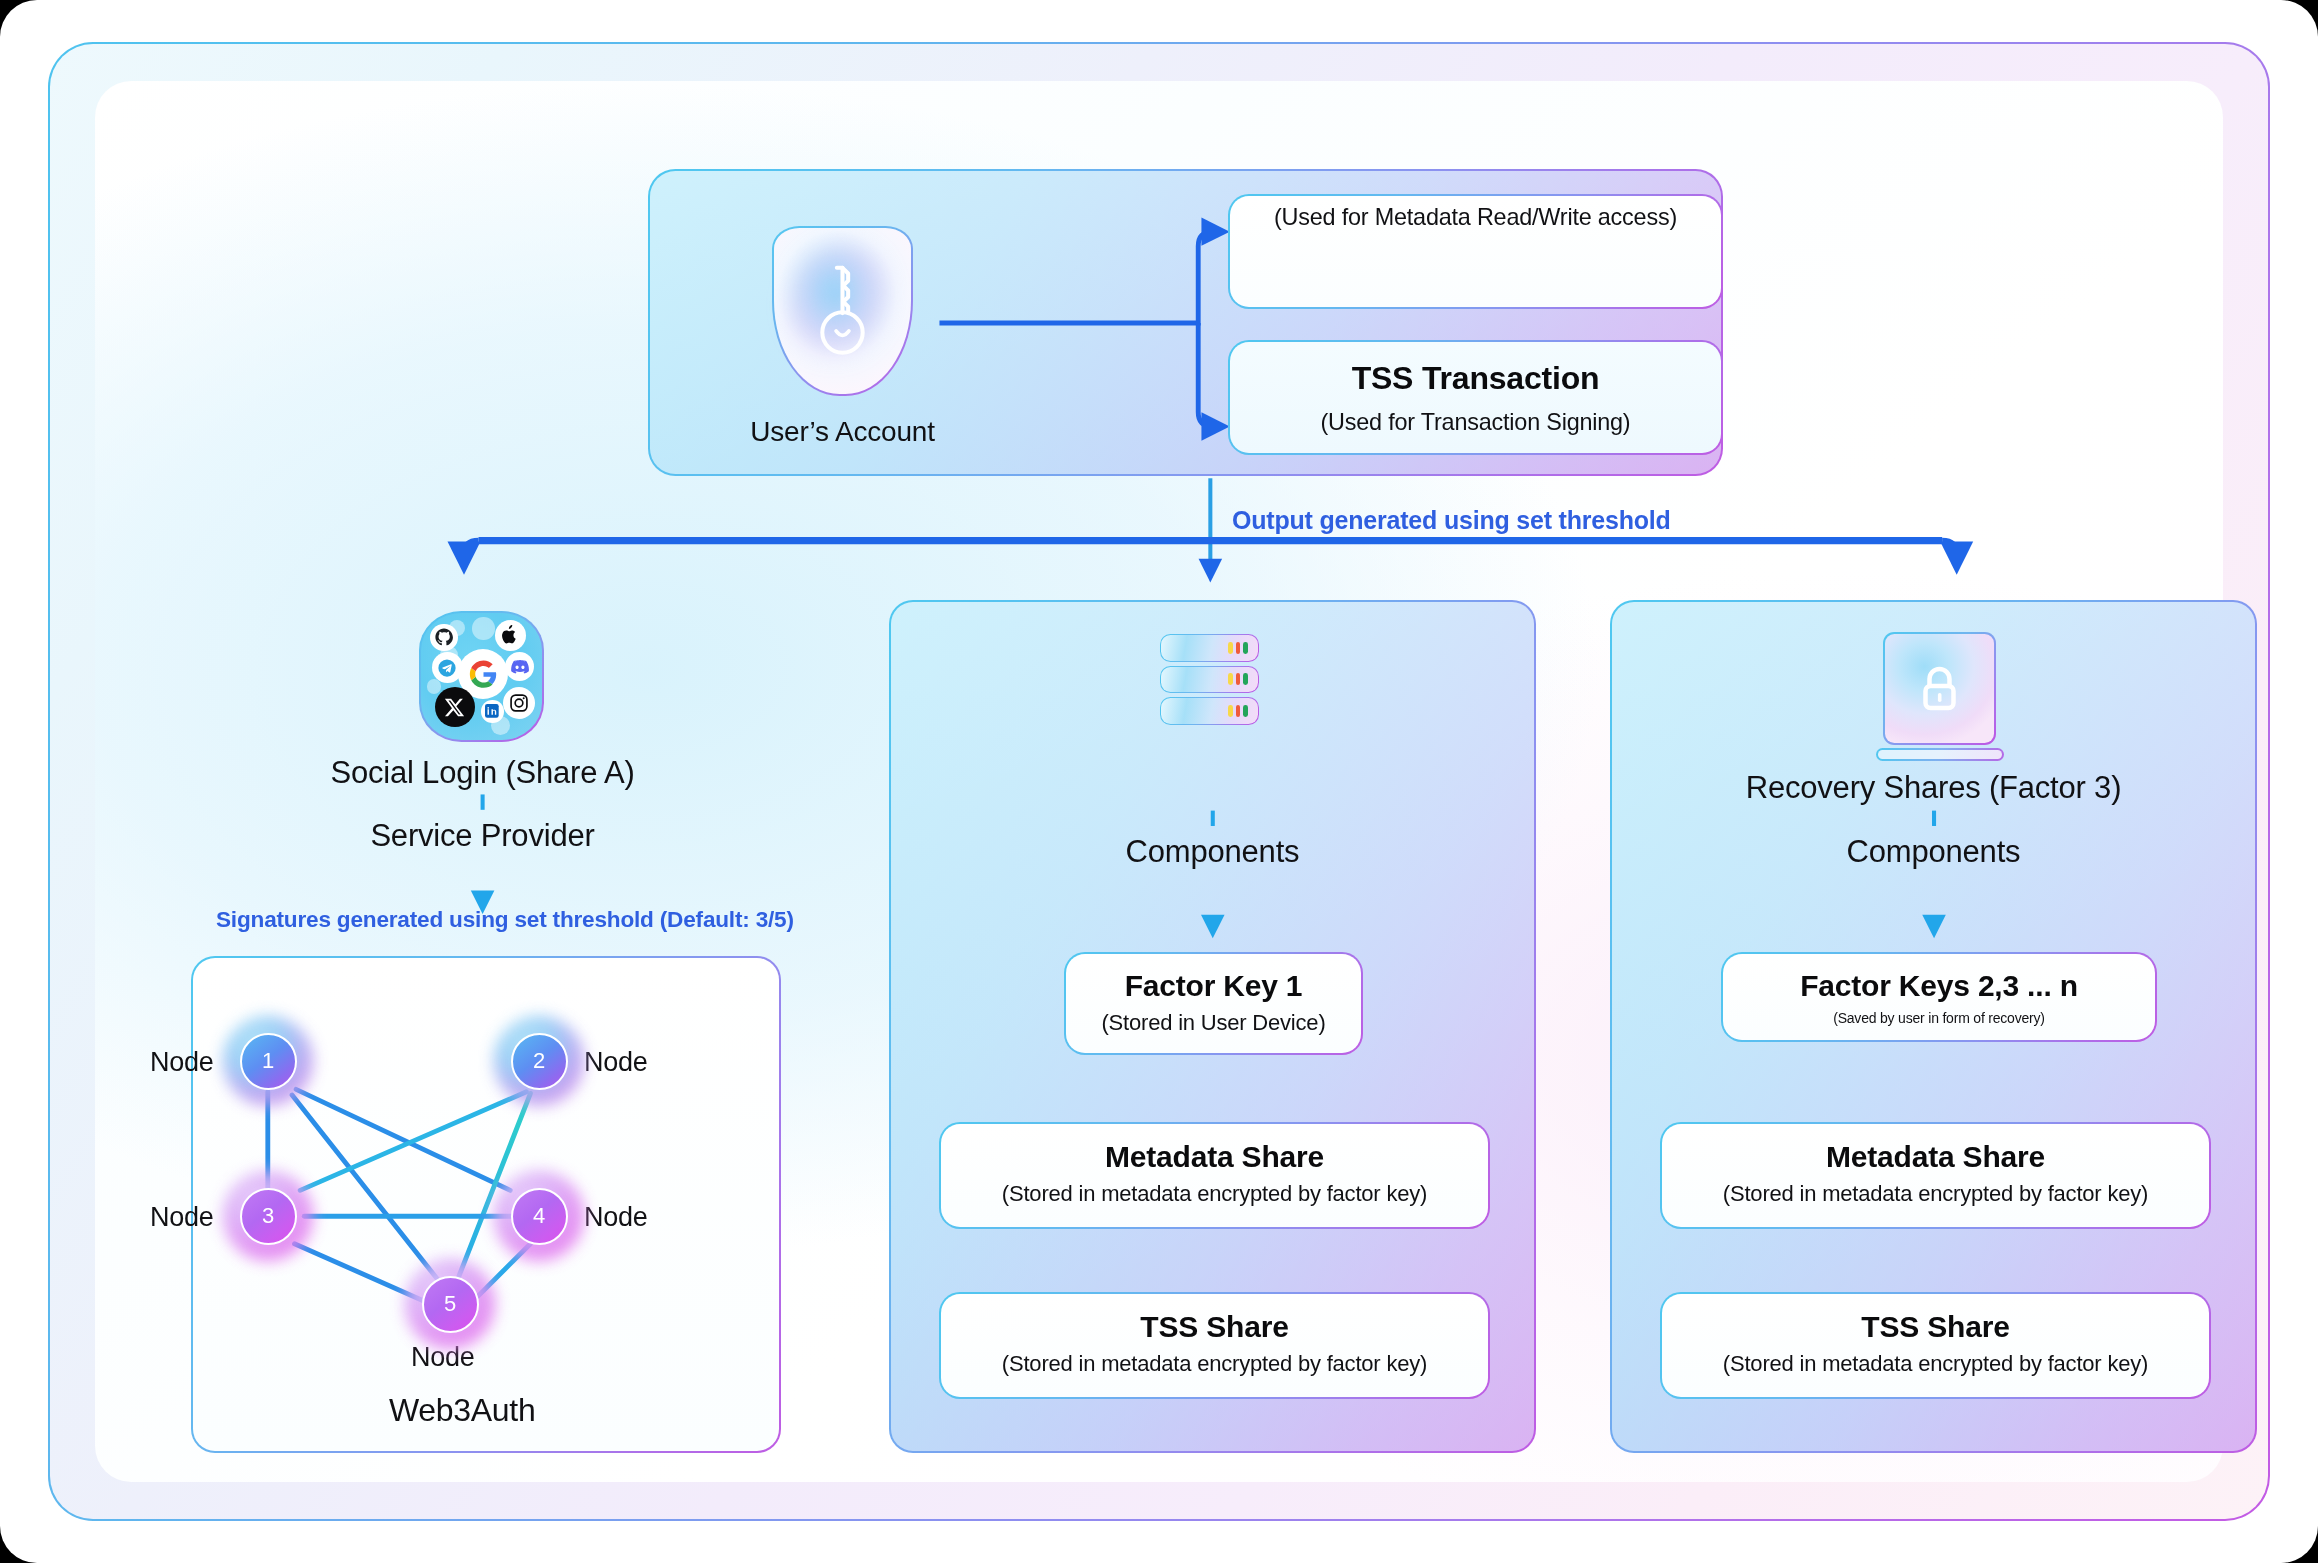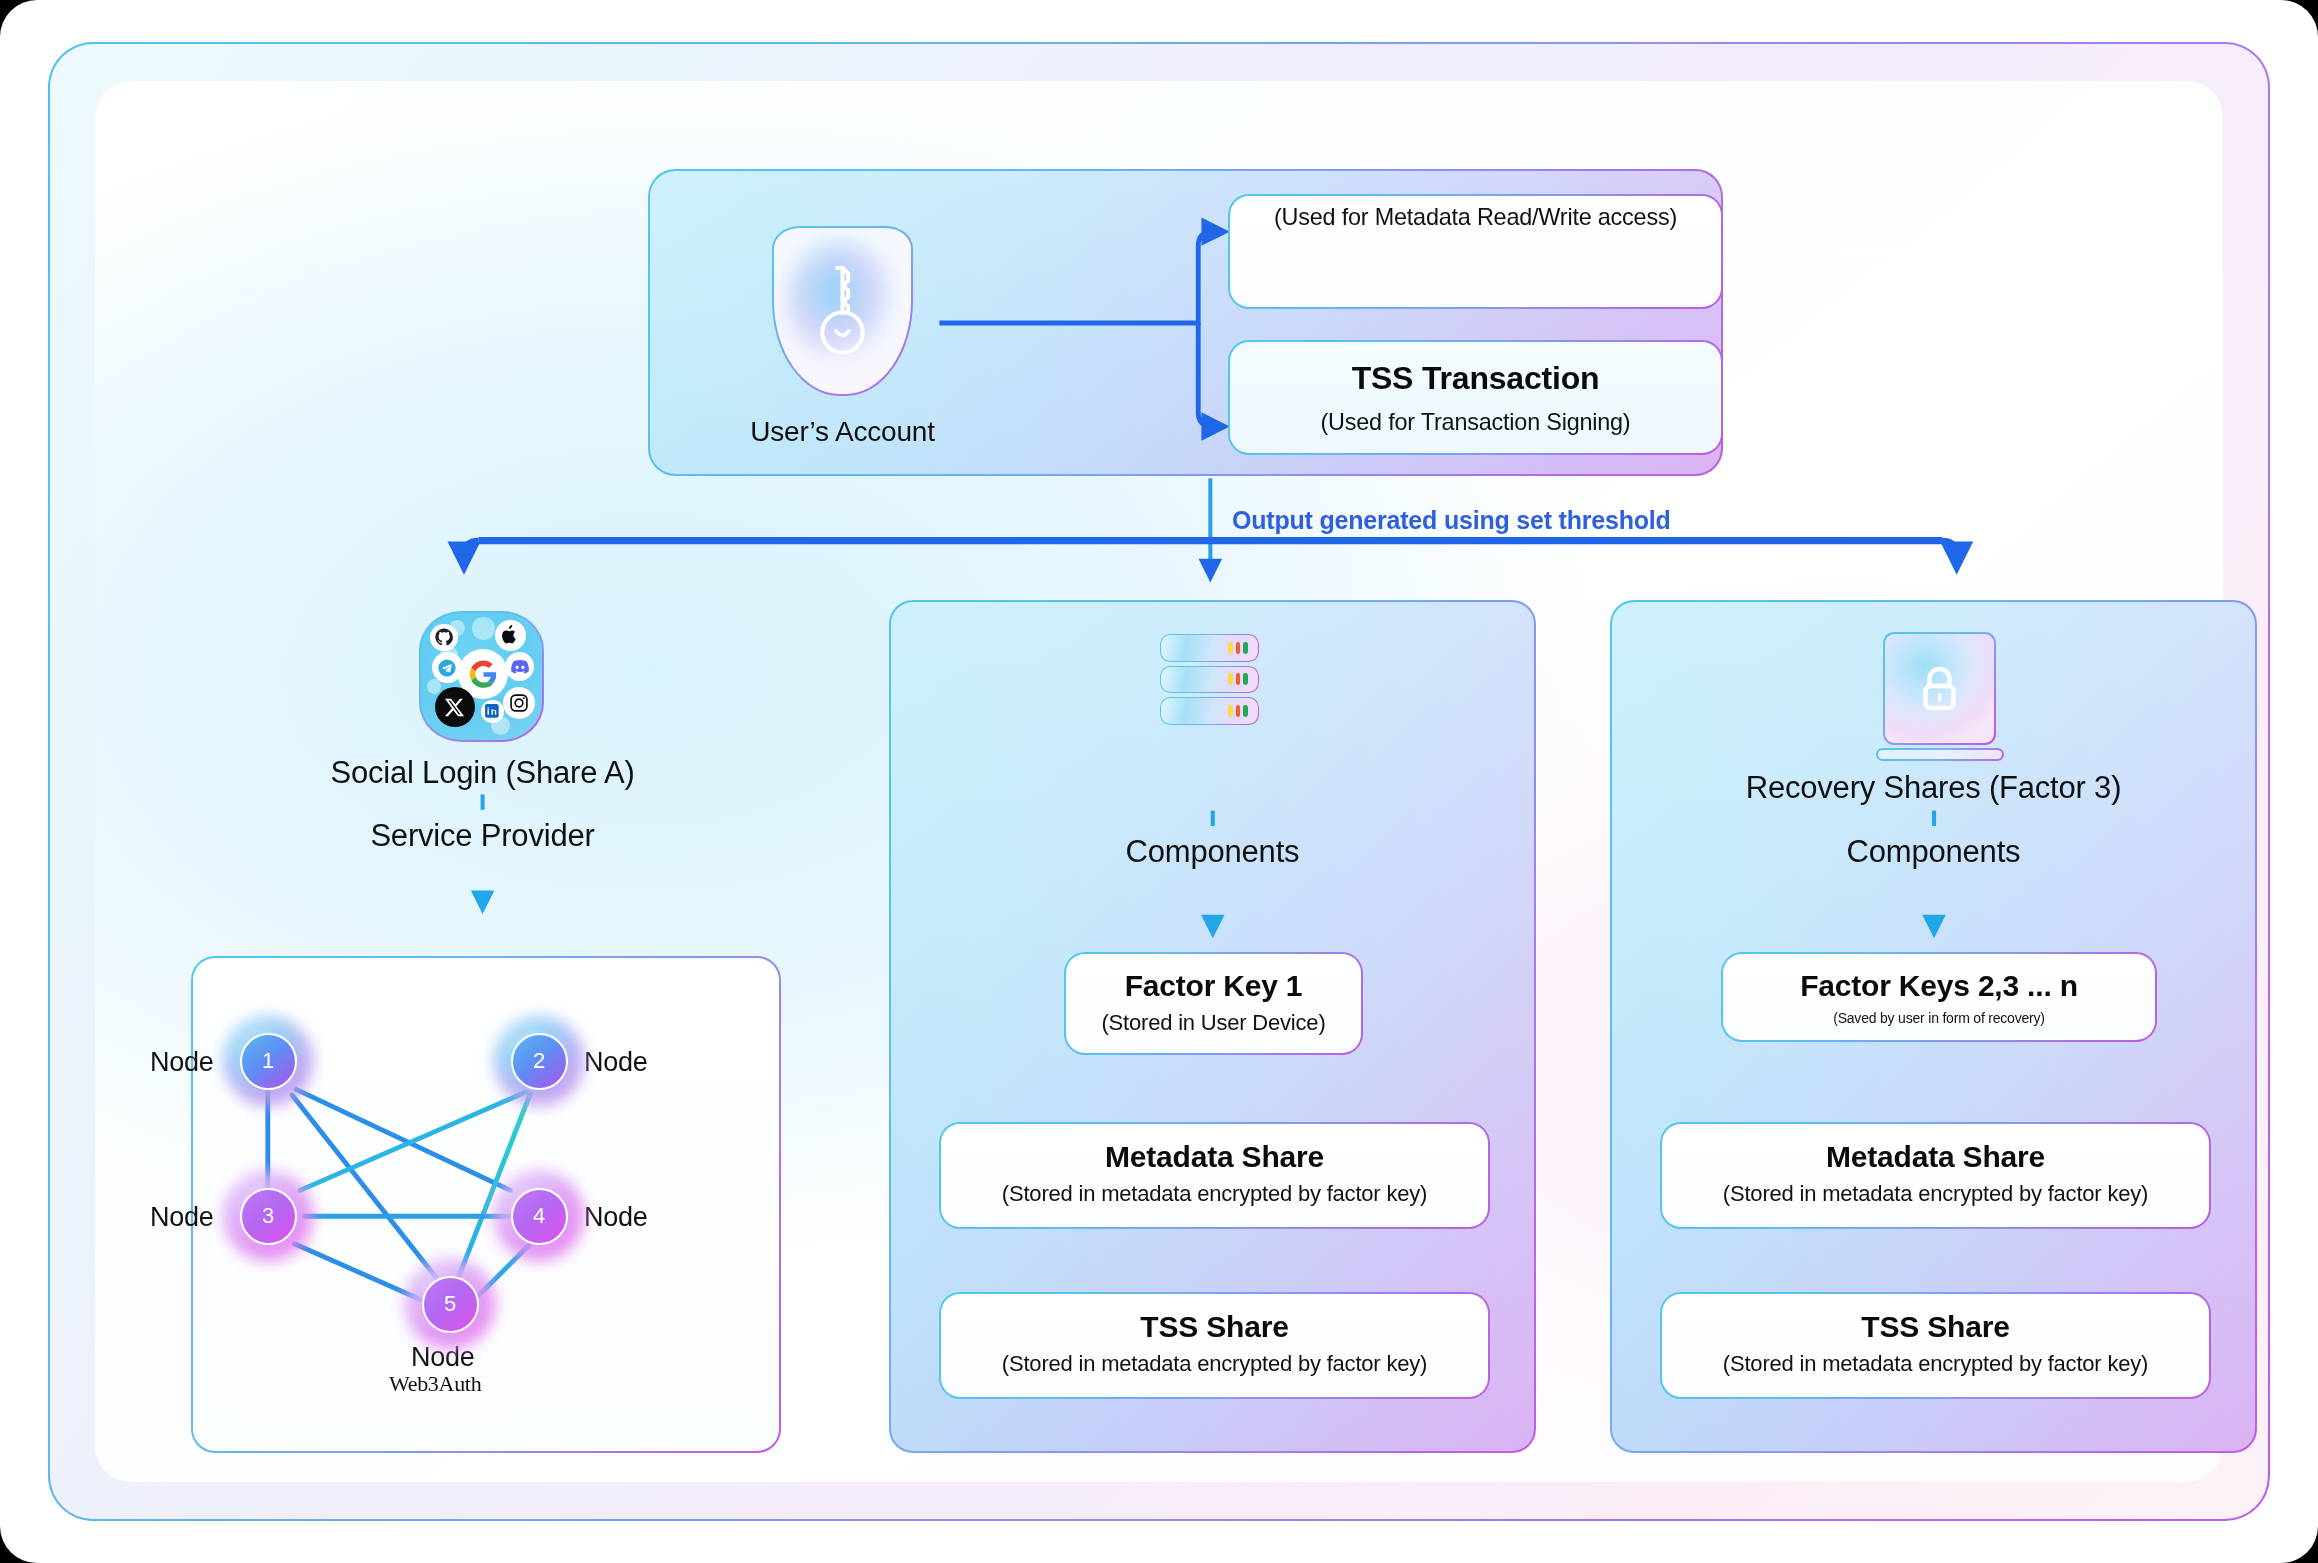--- a/index.html
+++ b/index.html
@@ -319,20 +319,21 @@
     </div>
 
     <div class="plain-label" style="left:166px; top:711px; width:533px; font-size:31px;">Social Login (Share A)</div>
     <div class="plain-label" style="left:166px; top:774px; width:533px; font-size:31px;">Service Provider</div>
 
     <svg class="conn" viewBox="0 0 2743 1824" width="2217" height="1474">
       <path d="M535 928 V947" stroke="#22a6ea" stroke-width="5" fill="none"></path>
       <path d="M535 1006 V1070" stroke="url(#gr-down)" stroke-width="5" fill="none" marker-end="url(#ar-cyan)"></path>
     </svg>
 
+    <div class="accent-label" style="left:166px; top:863px; font-size:22.6px;">Signatures generated using set threshold (Default: 3/5)</div>
 
     <div class="gcard" style="left:141px; top:912px; width:590px; height:497px; border-radius:24px;">
     </div>
 
     <div id="nodegraph" style="left:141px; top:912px; width:590px; height:497px;">
       <svg class="conn" viewBox="0 0 730 615">
         <defs>
           <linearGradient id="e12" x1="0" y1="0" x2="1" y2="0">
             <stop offset="0%" stop-color="#2b8ee8"></stop>
                   <stop offset="100%" stop-color="#2ed2d8"></stop>
@@ -380,21 +381,21 @@
       <div class="node purple" style="left:225px; top:314px;">
         <div class="halo"></div>
         <div class="inner">5</div>
       </div>
 
       <div class="node-label" style="left:-41px; top:91px;">Node</div>
       <div class="node-label" style="left:393px; top:91px;">Node</div>
       <div class="node-label" style="left:-41px; top:246px;">Node</div>
       <div class="node-label" style="left:393px; top:246px;">Node</div>
       <div class="node-label" style="left:220px; top:386px;">Node</div>
-      <div class="node-label" style="left:198px; top:415px; font-size:22px;font-family:Liberation Serif, serif;">Web3Auth</div>
+      <div class="node-label" style="left:198px; top:436px; font-size:32px;">Web3Auth</div>
     </div>
 
     <div class="gcard light" style="left:839px; top:556px; width:647px; height:853px; border-radius:24px;">
     </div>
 
     <div class="server" style="left:1110px; top:590px; width:99px;">
       <div class="server-bar">
         <div class="leds">
           <div class="led" style="background:#f7d94a;"></div>
           <div class="led" style="background:#ef5b3c;"></div>

